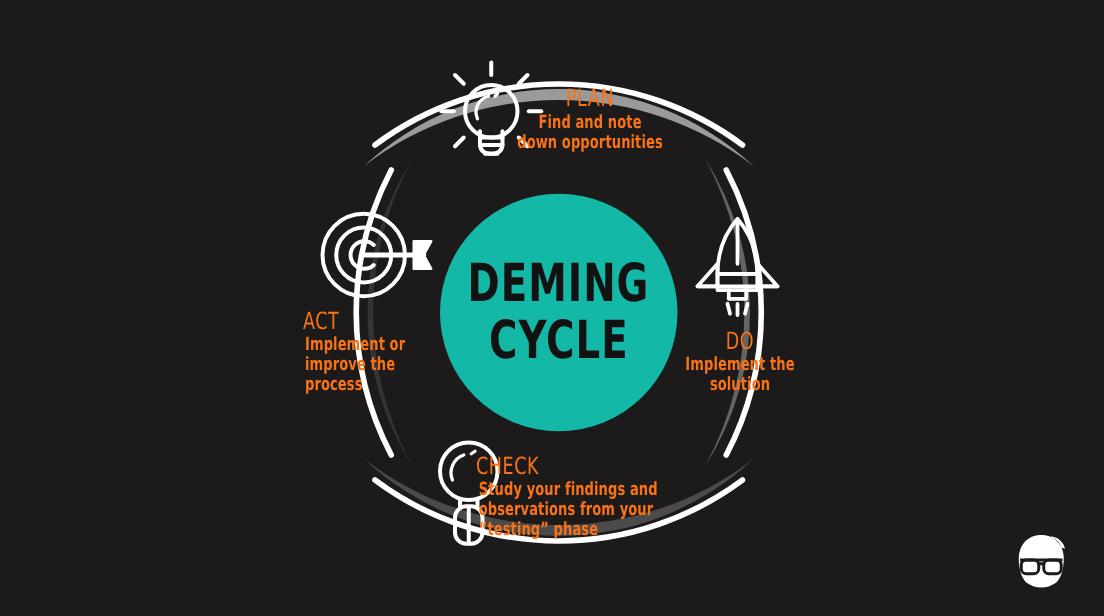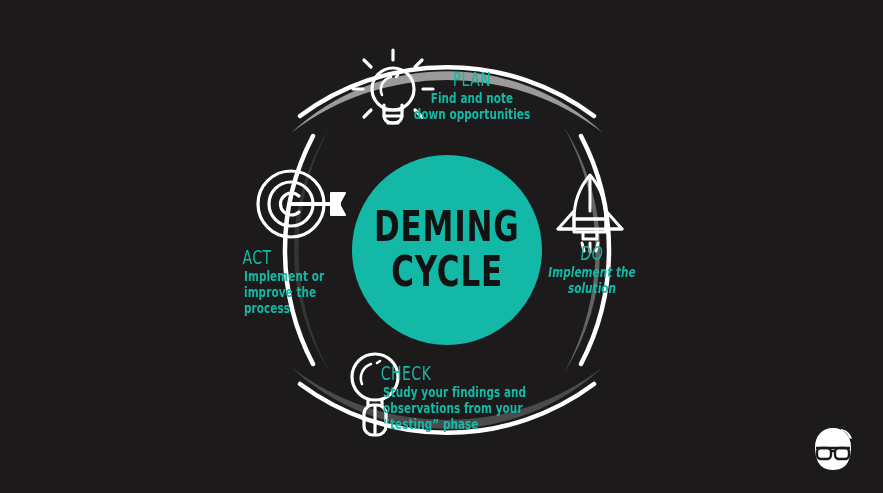--- a/index.html
+++ b/index.html
@@ -17,21 +17,21 @@
   }
   #wheel {
     position: absolute;
     left: 0;
     top: 0;
     width: 883px;
     height: 493px;
   }
   .petal-label {
     position: absolute;
-    color: #14b8a6;
+    color: #f97316;
     text-align: center;
     line-height: 1.05;
     pointer-events: none;
   }
   .petal-title {
     font-family: "DejaVu Sans Condensed", "Liberation Sans Narrow", "Liberation Sans", sans-serif;
     font-size: 19px;
     font-weight: 400;
     letter-spacing: 0.6px;
     transform: scaleX(0.82);
@@ -44,21 +44,21 @@
     font-weight: 700;
     letter-spacing: 0.1px;
     transform: scaleX(0.8);
     transform-origin: center;
     margin-top: 1px;
     white-space: nowrap;
   }
 
   
   #label-plan { left: 372px; top: 70px; width: 200px; text-align: center; }
-  #label-do   { left: 512px; top: 244px; width: 160px; text-align: center; font-style: italic; }
+  #label-do   { left: 512px; top: 264px; width: 160px; text-align: center; }
   #label-check{ left: 360px; top: 364px; width: 230px; text-align: left; }
   #label-act  { left: 228px; top: 248px; width: 160px; text-align: left; }
 
   
   #center-circle {
     position: absolute;
     left: 352px;
     top: 155px;
     width: 190px;
     height: 190px;

